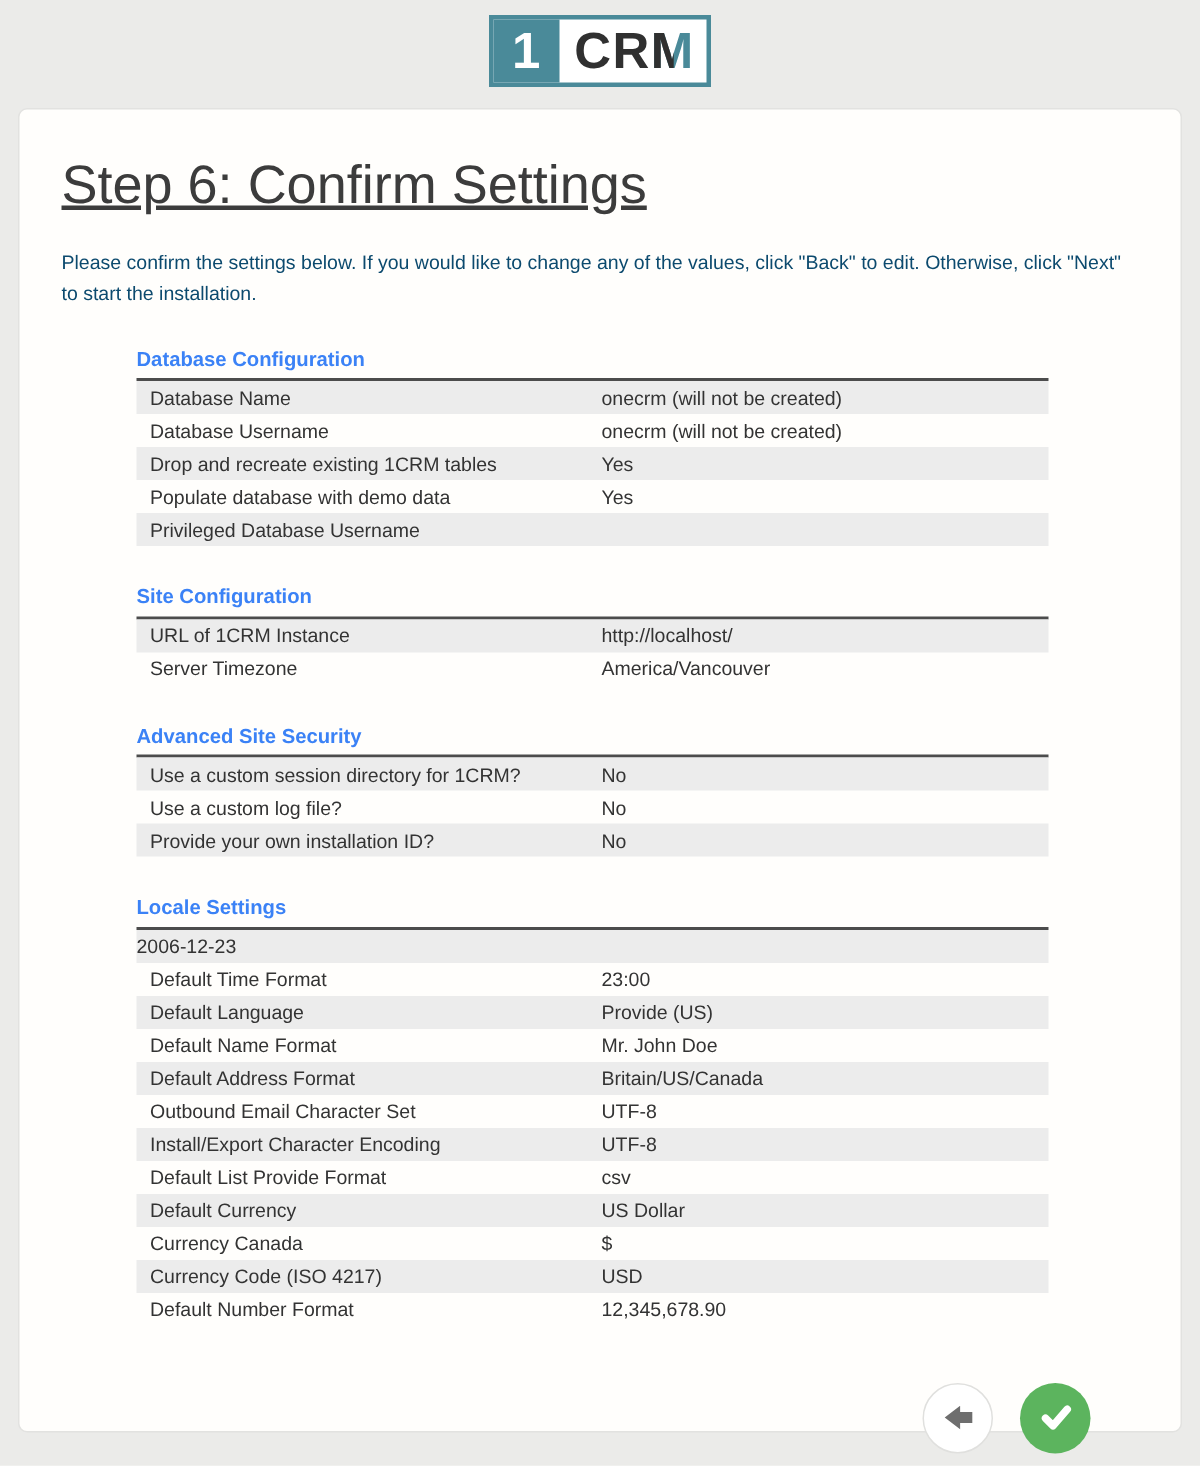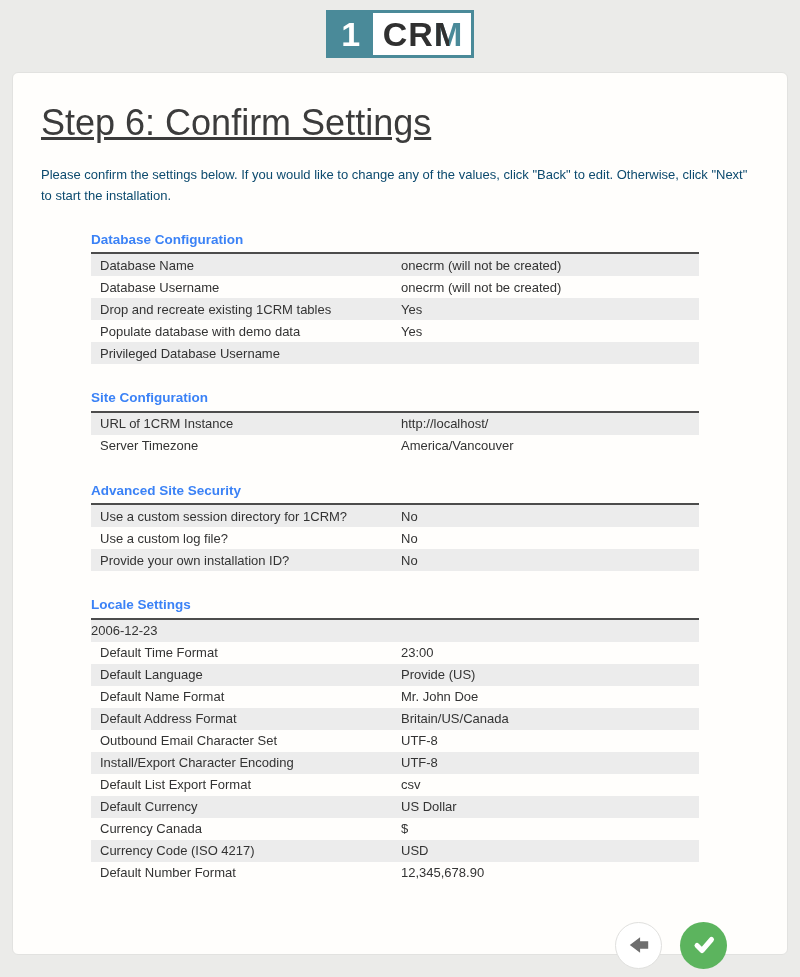--- a/index.html
+++ b/index.html
@@ -184,21 +184,21 @@
         </div>
         <div class="row">
           <div class="cell label">Outbound Email Character Set</div>
           <div class="cell value">UTF-8</div>
         </div>
         <div class="row">
           <div class="cell label">Install/Export Character Encoding</div>
           <div class="cell value">UTF-8</div>
         </div>
         <div class="row">
-          <div class="cell label">Default List Export Format</div>
+          <div class="cell label">Default List Provide Format</div>
           <div class="cell value">csv</div>
         </div>
         <div class="row">
           <div class="cell label">Default Currency</div>
           <div class="cell value">US Dollar</div>
         </div>
         <div class="row">
           <div class="cell label">Currency Canada</div>
           <div class="cell value">$</div>
         </div>

